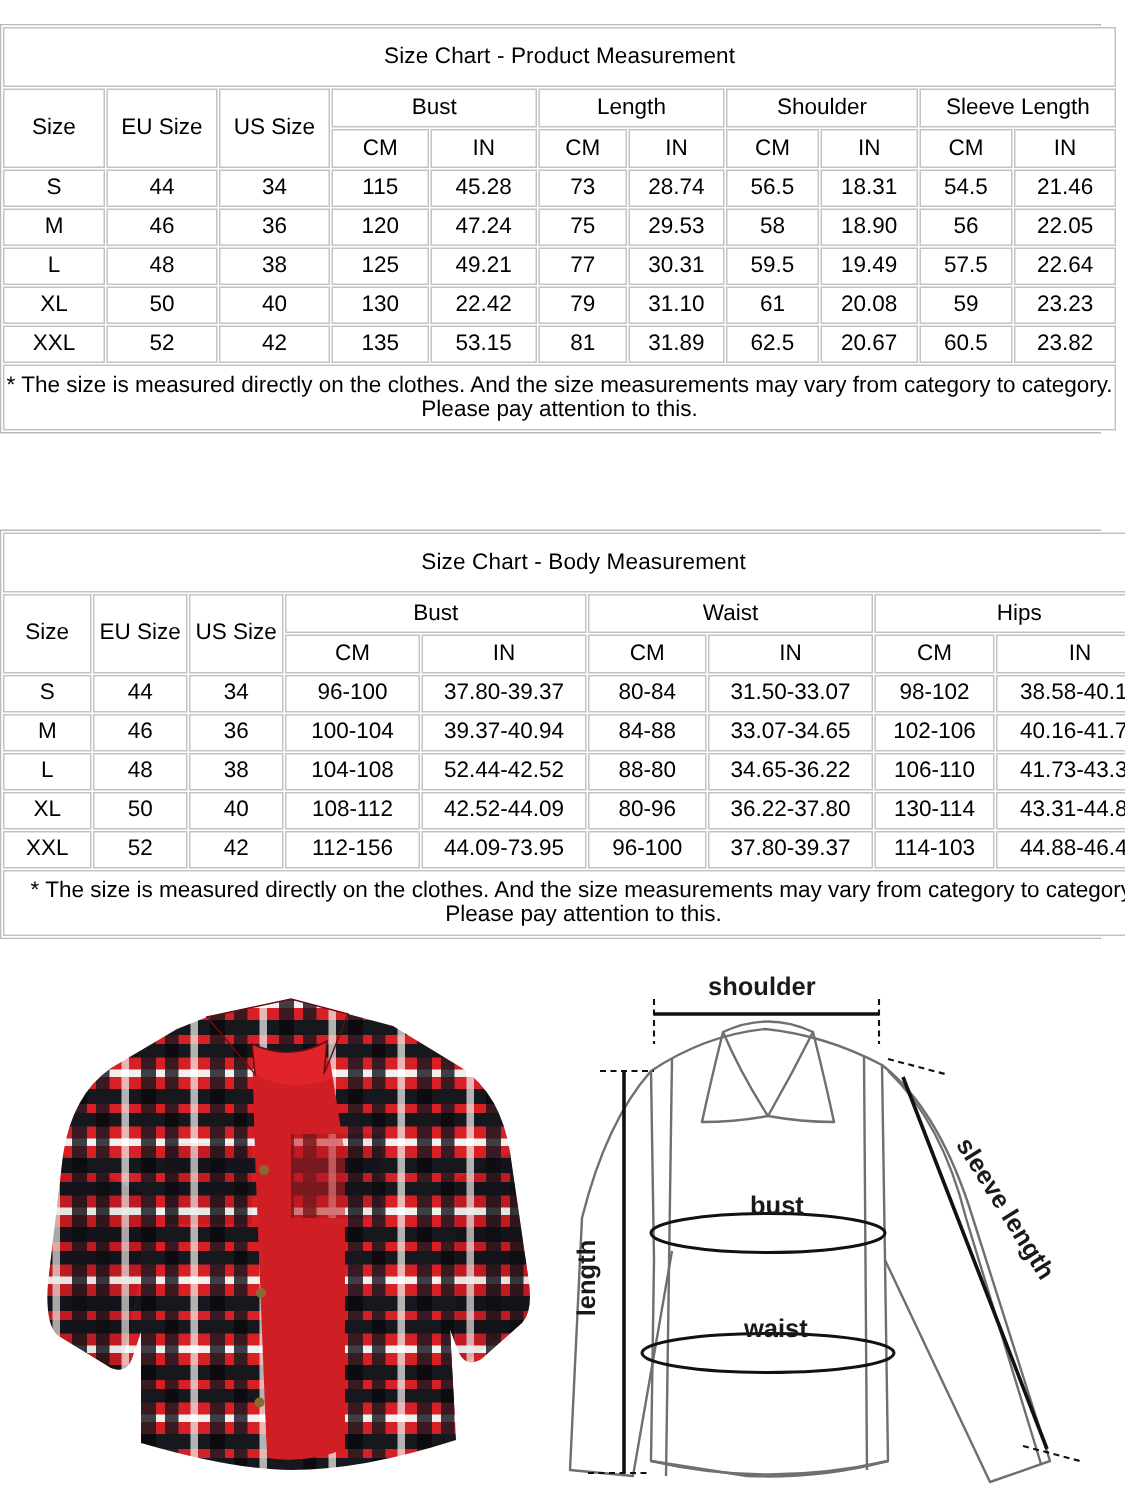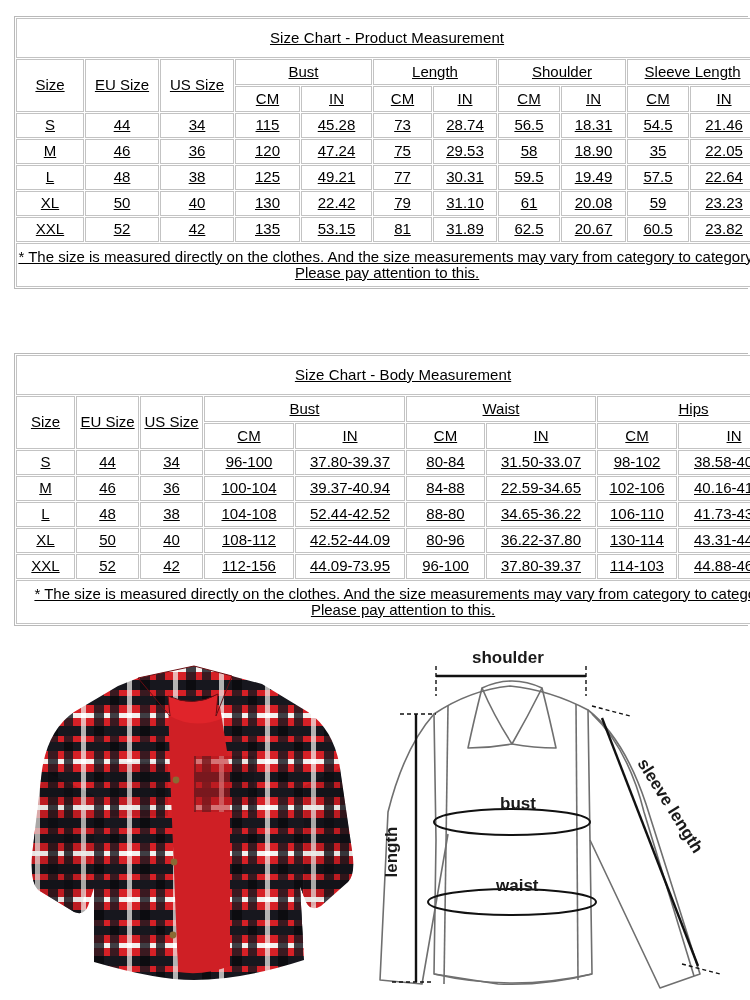--- a/index.html
+++ b/index.html
@@ -13,26 +13,25 @@
     height: 1000px;
     position: relative;
     font-family: "Liberation Sans", sans-serif;
     color: #000000;
     overflow: hidden;
   }
 
   
   .chart-block {
     position: absolute;
-    left: 14px;
+    left: 0;
     width: 734px;
     border: 1px solid #b9b9b9;
     background: #ef4444;
     box-sizing: border-box;
-    text-decoration: underline;
   }
   #block-product { top: 16px; }
   #block-body    { top: 353px; }
 
   table.size-table {
     width: 100%;
     border-collapse: separate;
     border-spacing: 1px;
     background: #ffffff;
     table-layout: fixed;
@@ -177,21 +176,21 @@
       <tr>
         <td class="data-cell">M</td>
         <td class="data-cell">46</td>
         <td class="data-cell">36</td>
         <td class="data-cell">120</td>
         <td class="data-cell">47.24</td>
         <td class="data-cell">75</td>
         <td class="data-cell">29.53</td>
         <td class="data-cell">58</td>
         <td class="data-cell">18.90</td>
-        <td class="data-cell">35</td>
+        <td class="data-cell">56</td>
         <td class="data-cell">22.05</td>
       </tr>
       <tr>
         <td class="data-cell">L</td>
         <td class="data-cell">48</td>
         <td class="data-cell">38</td>
         <td class="data-cell">125</td>
         <td class="data-cell">49.21</td>
         <td class="data-cell">77</td>
         <td class="data-cell">30.31</td>
@@ -279,21 +278,21 @@
         <td class="data-cell">98-102</td>
         <td class="data-cell">38.58-40.16</td>
       </tr>
       <tr>
         <td class="data-cell">M</td>
         <td class="data-cell">46</td>
         <td class="data-cell">36</td>
         <td class="data-cell">100-104</td>
         <td class="data-cell">39.37-40.94</td>
         <td class="data-cell">84-88</td>
-        <td class="data-cell">22.59-34.65</td>
+        <td class="data-cell">33.07-34.65</td>
         <td class="data-cell">102-106</td>
         <td class="data-cell">40.16-41.73</td>
       </tr>
       <tr>
         <td class="data-cell">L</td>
         <td class="data-cell">48</td>
         <td class="data-cell">38</td>
         <td class="data-cell">104-108</td>
         <td class="data-cell">52.44-42.52</td>
         <td class="data-cell">88-80</td>

